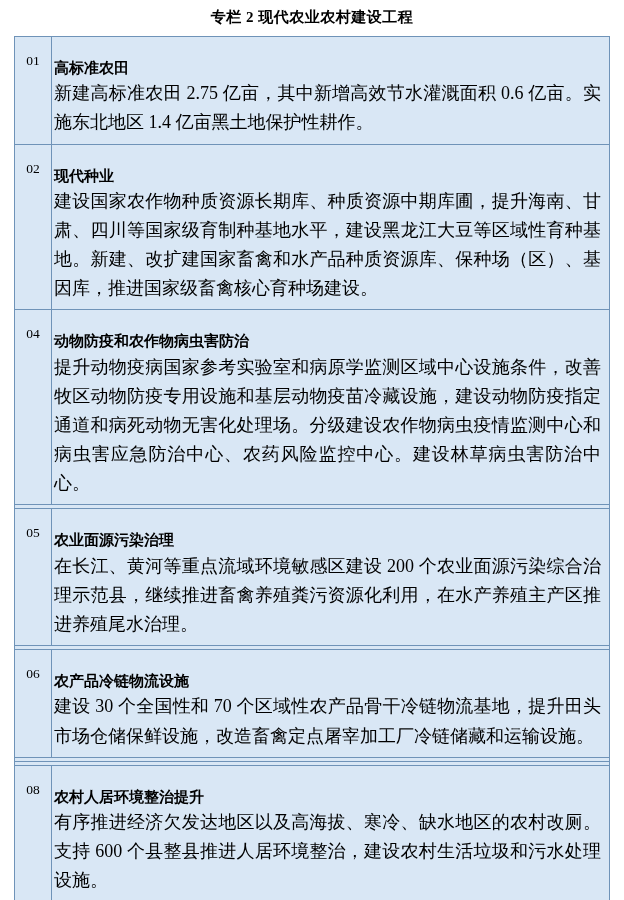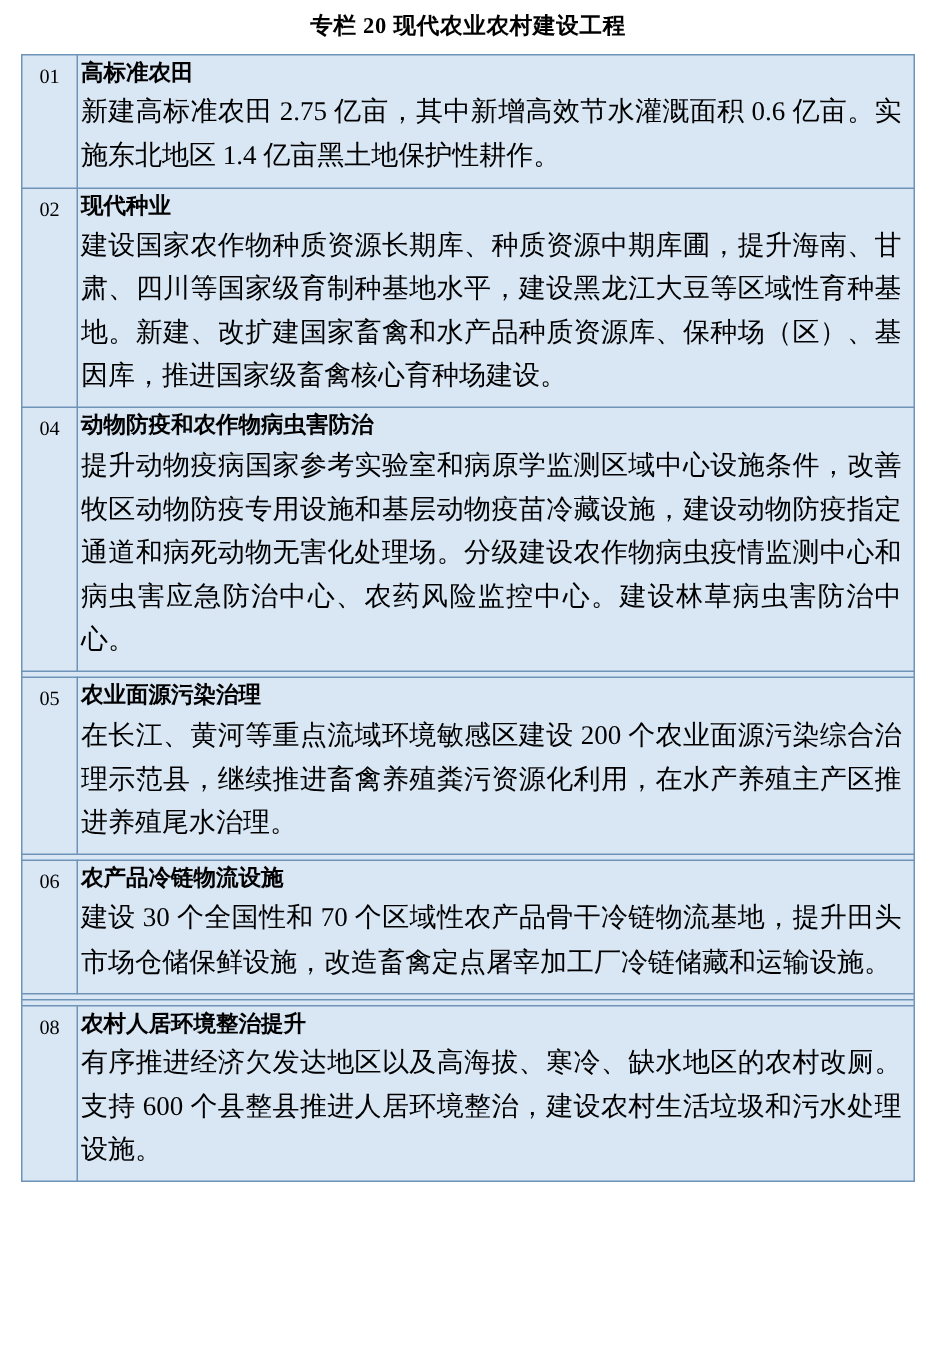--- a/index.html
+++ b/index.html
@@ -36,25 +36,25 @@
   }
   table.box td {
     border: 1px solid #6f93b8;
     vertical-align: top;
     background: #d9e7f5;
   }
   td.num {
     width: 34px;
     text-align: center;
     font-size: 13.5px;
-    padding-top: 6px;
+    padding-top: 16px;
     font-family: "Liberation Serif", serif;
   }
   td.content {
-    padding: 2px 8px 6px 2px;
+    padding: 21px 8px 6px 2px;
   }
   .item-title {
     font-size: 15px;
     font-weight: bold;
     line-height: 1.35;
     margin-bottom: 1px;
   }
   .item-body {
     font-size: 18px;
     line-height: 1.62;
@@ -66,21 +66,21 @@
     border: none;
     background: #ffffff;
     height: 3px;
     padding: 0;
   }
 </style>
 </head>
 <body>
 
 <div class="page">
-  <div class="box-title">专栏 20    现代农业农村建设工程</div>
+  <div class="box-title">专栏 2    现代农业农村建设工程</div>
   <table class="box">
     <tbody>
       <tr>
         <td class="num">01</td>
         <td class="content">
           <div class="item-title">高标准农田</div>
           <div class="item-body">新建高标准农田 2.75 亿亩，其中新增高效节水灌溉面积 0.6 亿亩。实施东北地区 1.4 亿亩黑土地保护性耕作。</div>
         </td>
       </tr>
       <tr>

